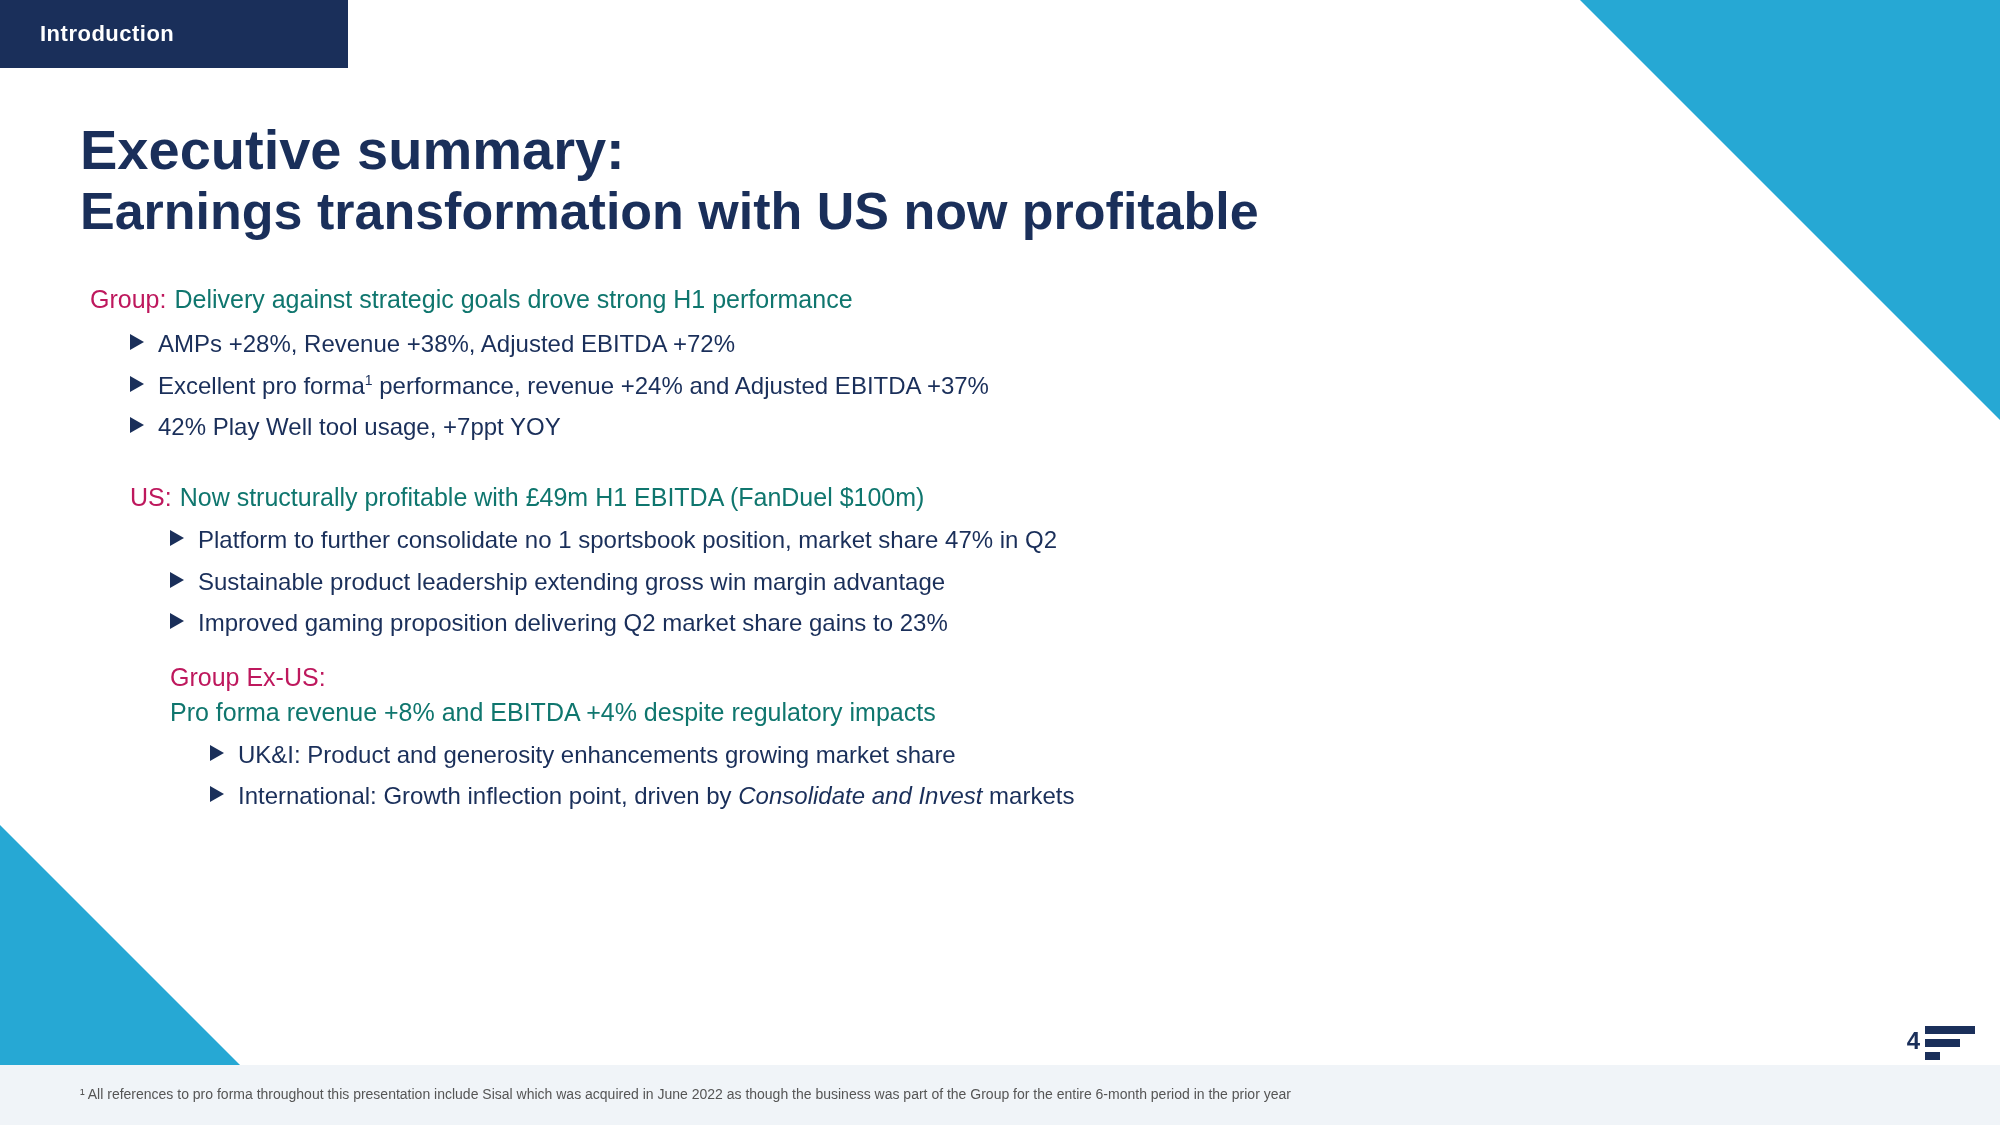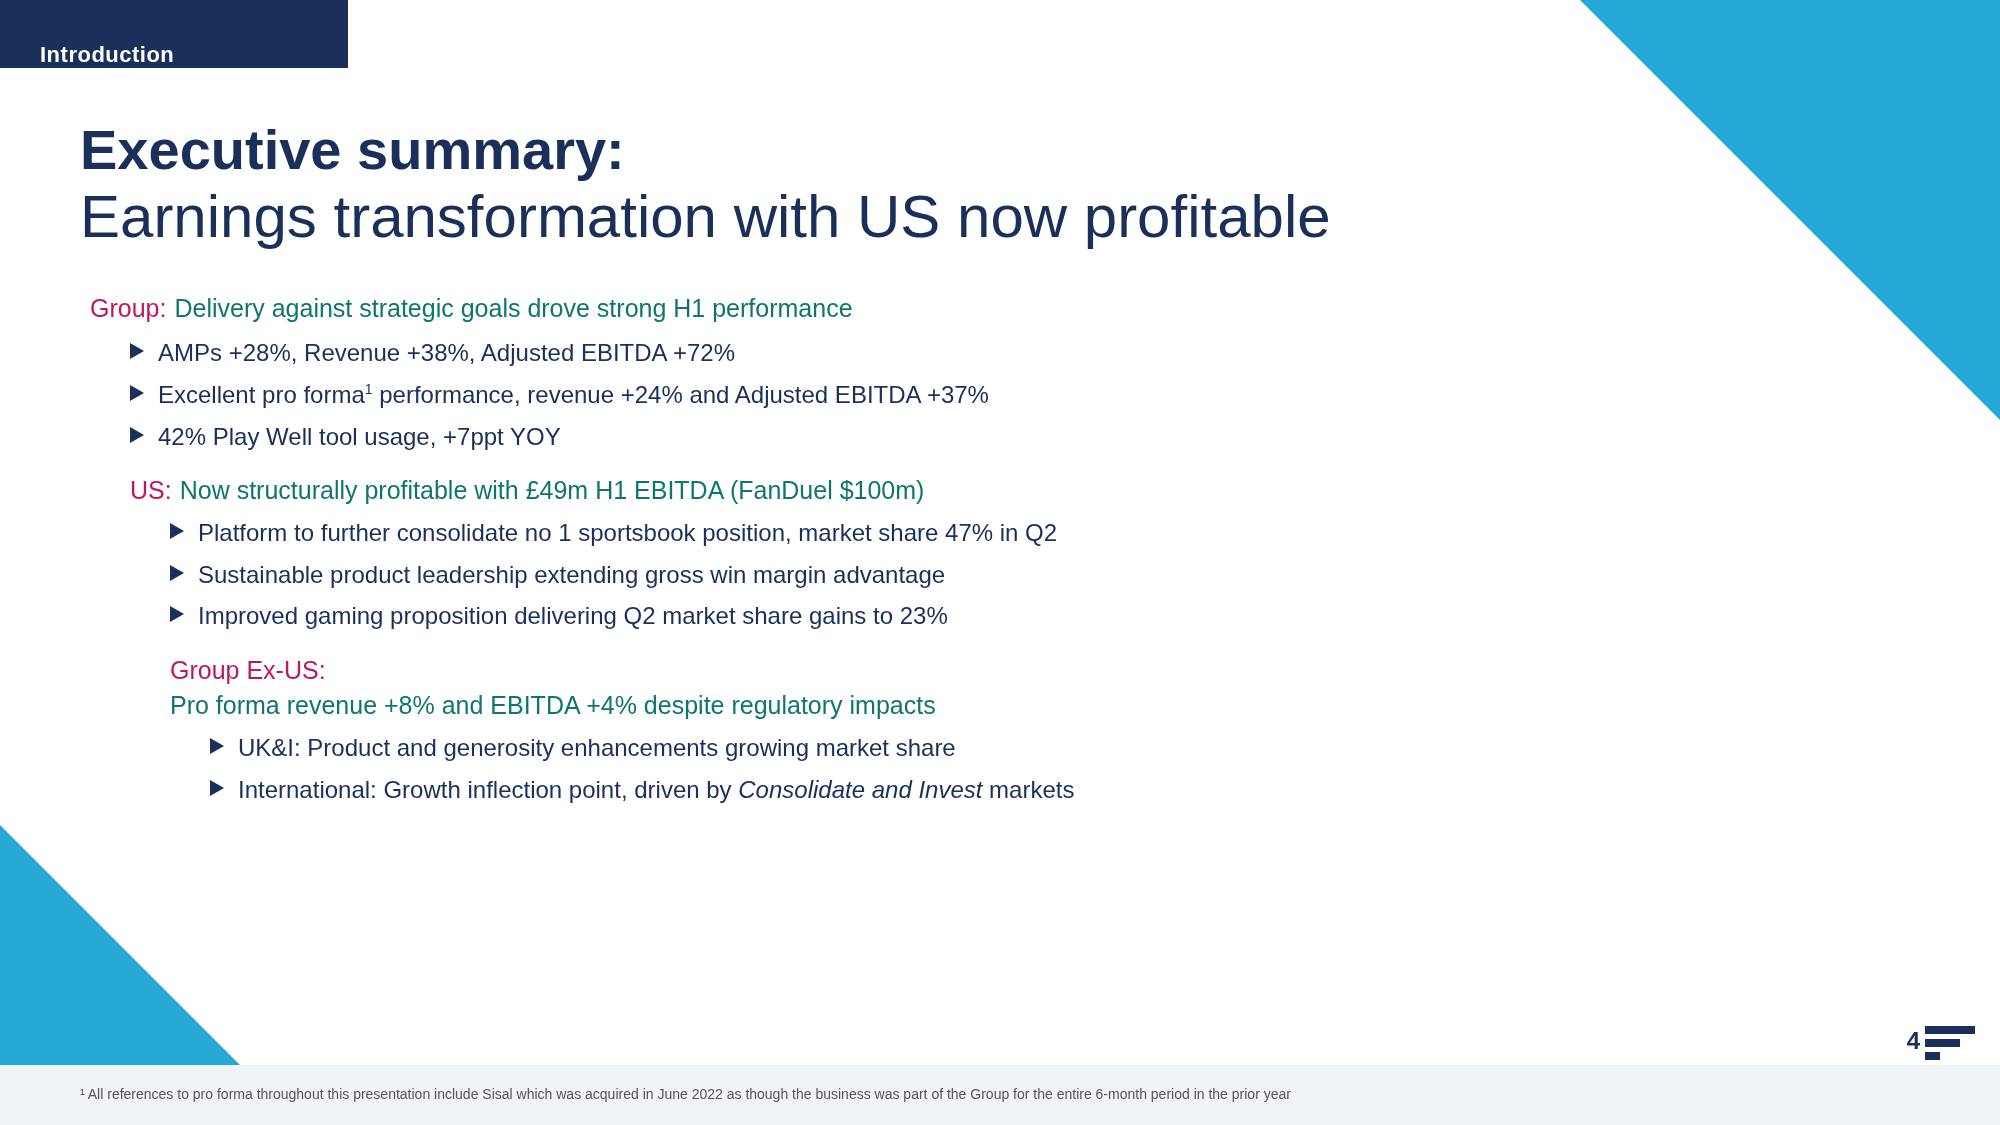--- a/index.html
+++ b/index.html
@@ -15,21 +15,21 @@
 
     
     .header-bar {
       position: absolute;
       top: 0;
       left: 0;
       width: 348px;
       height: 68px;
       background: #1a2f5a;
       display: flex;
-      align-items: flex-end;
+      align-items: center;
       padding-left: 40px;
     }
 
     .header-bar-label {
       color: #ffffff;
       font-weight: 700;
       font-size: 22px;
       letter-spacing: 0.5px;
     }
 
@@ -75,22 +75,22 @@
     }
 
     .title-line1 {
       font-size: 56px;
       font-weight: 800;
       color: #1a2f5a;
       line-height: 1.15;
     }
 
     .title-line2 {
-      font-size: 60px;
-      font-weight: 400;
+      font-size: 52px;
+      font-weight: 700;
       color: #1a2f5a;
       line-height: 1.15;
     }
 
     
     .content-body {
       padding-left: 10px;
     }
 
     .section-row {
@@ -141,21 +141,21 @@
       flex-shrink: 0;
     }
 
     .bullet-text {
       flex: 1;
     }
 
     
     .sub-section {
       margin-left: 40px;
-      margin-top: 20px;
+      margin-top: 36px;
       margin-bottom: 8px;
       align-items: center;
     }
 
     .sub-sub-section {
       margin-left: 80px;
       margin-top: 20px;
       margin-bottom: 8px;
       flex-direction: column;
     }

